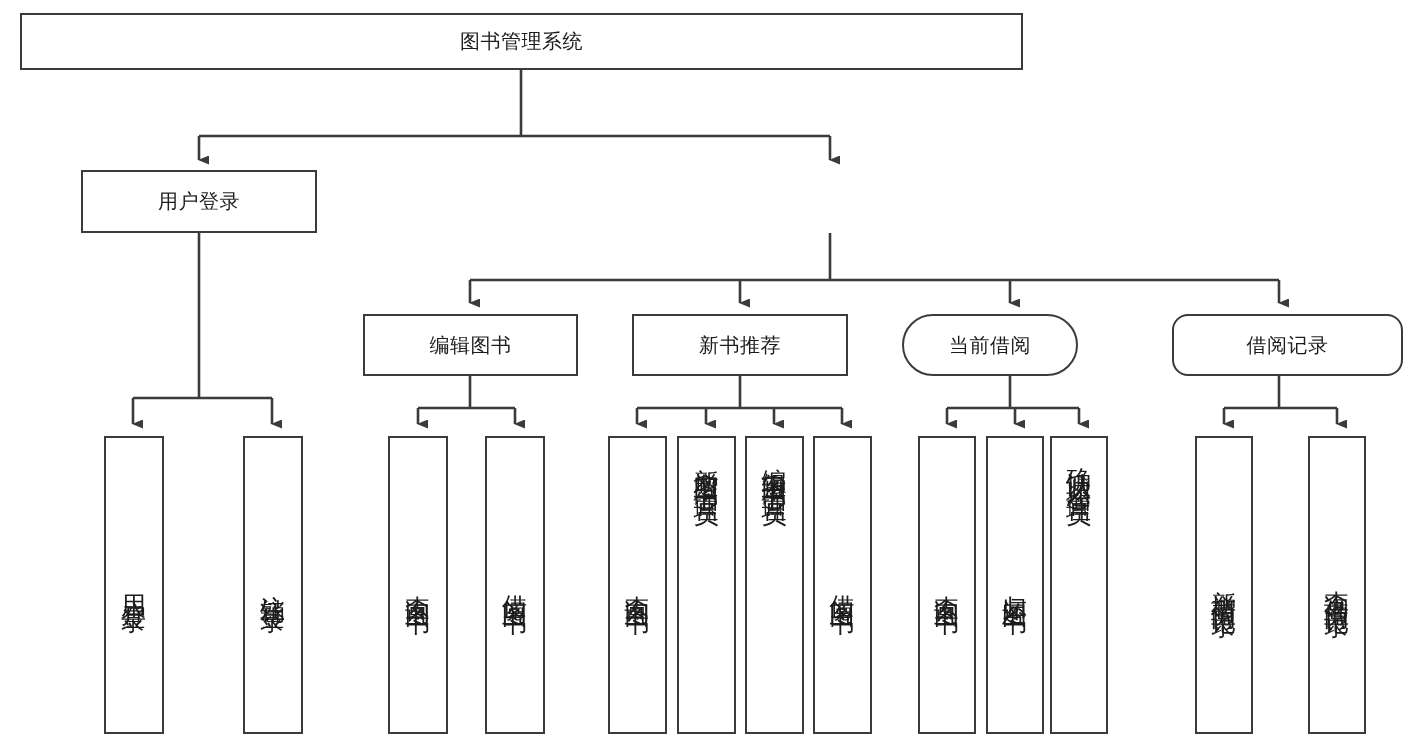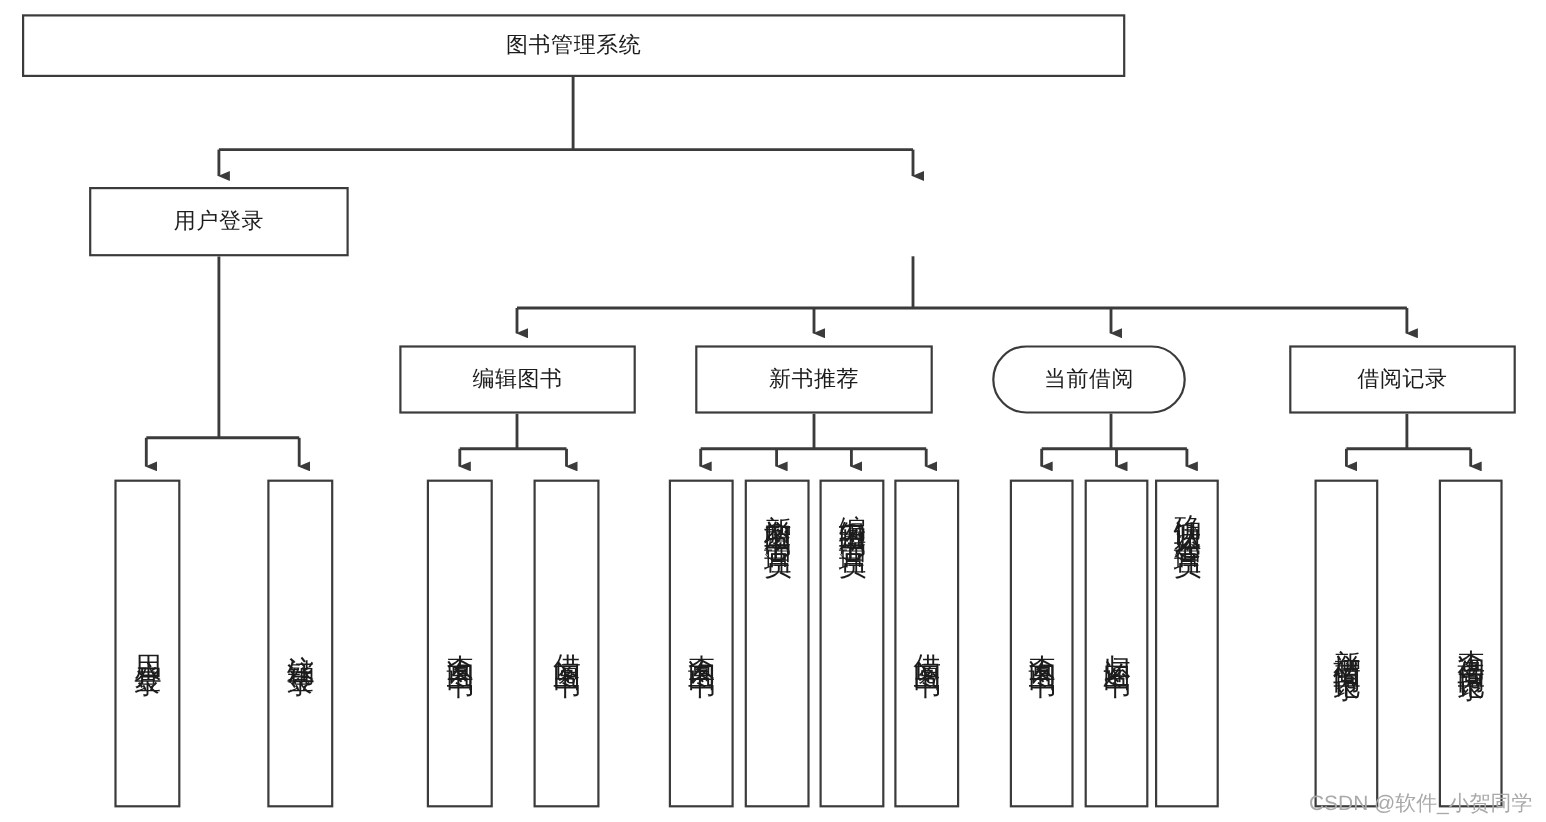--- a/index.html
+++ b/index.html
@@ -135,21 +135,21 @@
 
   <div class="node node-h" style="left:363px; top:314px; width:215px; height:62px;">
     <span class="label">编辑图书</span>
   </div>
   <div class="node node-h" style="left:632px; top:314px; width:216px; height:62px;">
     <span class="label">新书推荐</span>
   </div>
   <div class="node node-h" style="left:902px; top:314px; width:176px; height:62px;border-radius:31px;">
     <span class="label">当前借阅</span>
   </div>
-  <div class="node node-h" style="left:1172px; top:314px; width:206px; height:62px;">
+  <div class="node node-h" style="left:1172px; top:314px; width:231px; height:62px;border-radius:16px;">
     <span class="label">借阅记录</span>
   </div>
 
   <div class="node node-v center-v" style="left:104px; top:436px; width:60px; height:298px;">
     <span class="label">用户登录</span>
   </div>
   <div class="node node-v center-v" style="left:243px; top:436px; width:60px; height:298px;">
     <span class="label">注销登录</span>
   </div>
 
@@ -183,15 +183,14 @@
     <span class="label">确认归还（管理员）</span>
   </div>
 
   <div class="node node-v center-v" style="left:1195px; top:436px; width:58px; height:298px;">
     <span class="label">新增借阅记录</span>
   </div>
   <div class="node node-v center-v" style="left:1308px; top:436px; width:58px; height:298px;">
     <span class="label">查询借阅记录</span>
   </div>
 
-  <div id="watermark">CSDN @软件_小贺同学</div>
 
 </div>
 
 </body></html>

